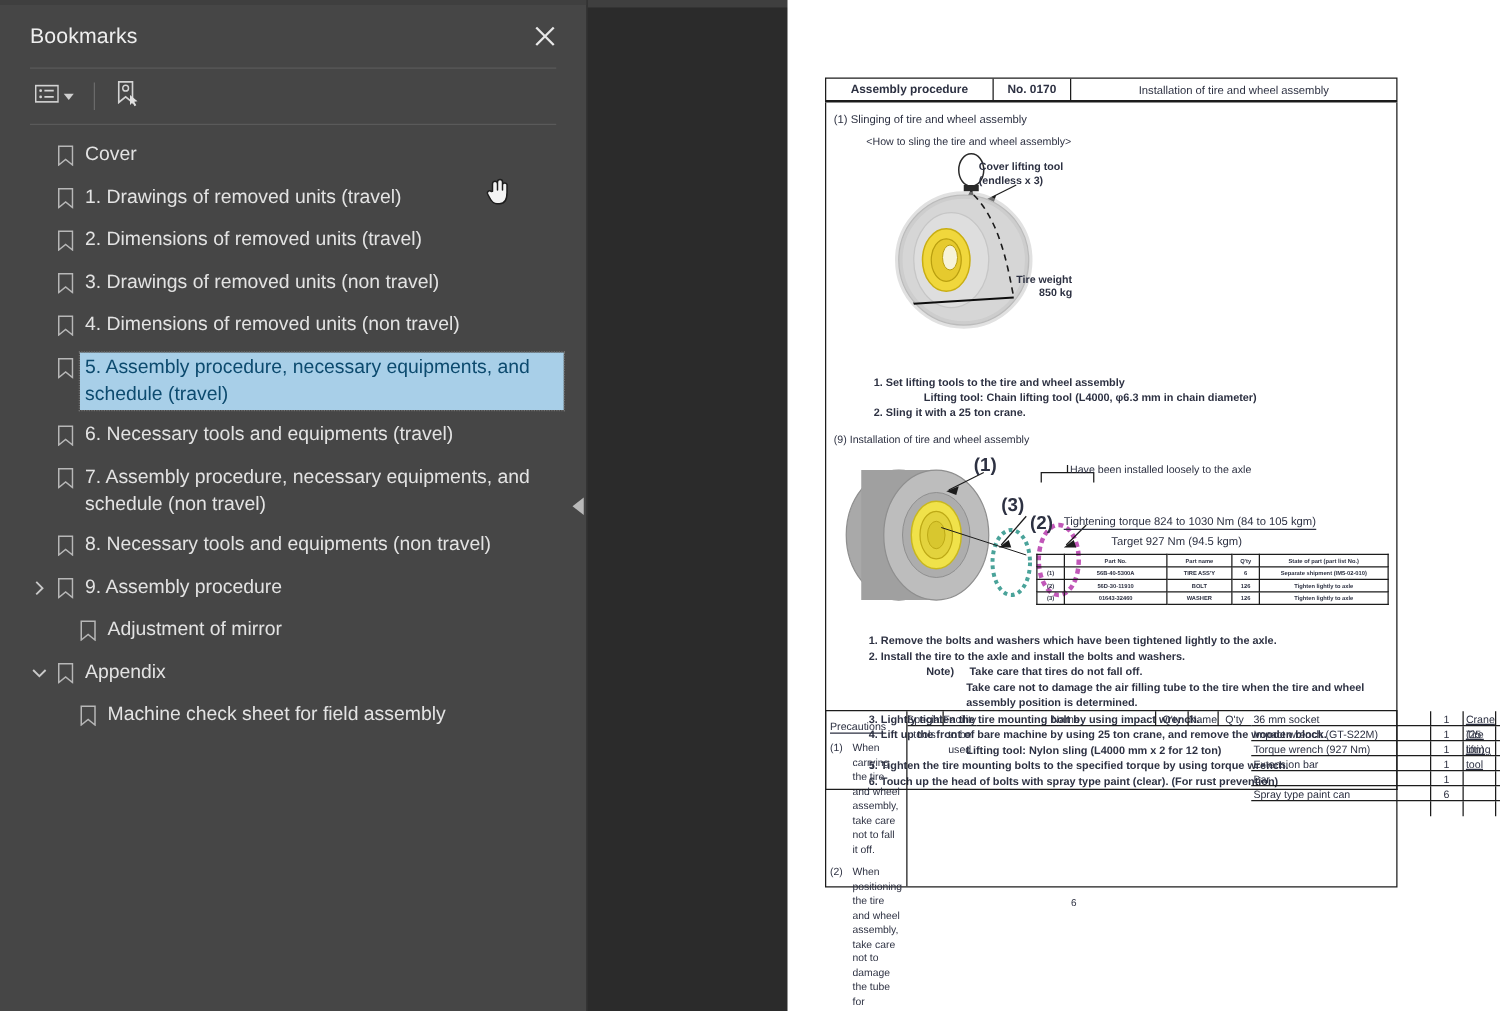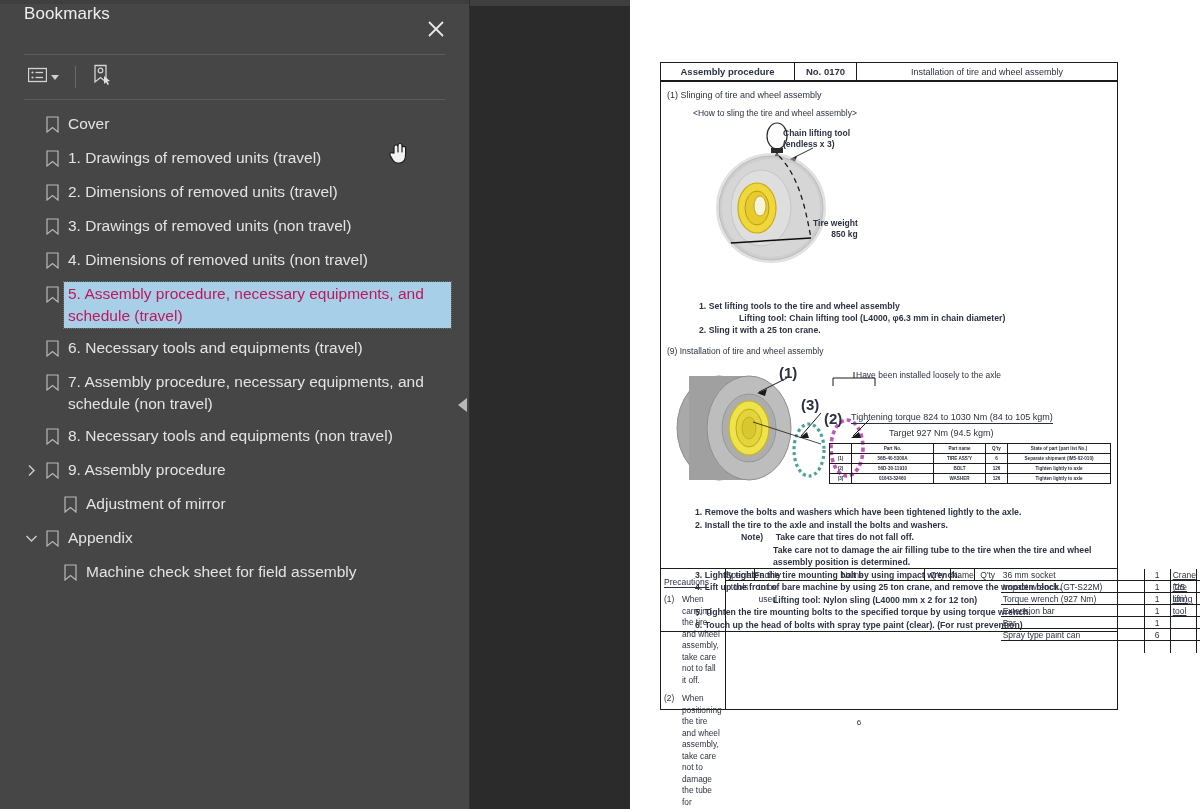--- a/index.html
+++ b/index.html
@@ -14,21 +14,21 @@
   
   .panel {
     width: 470px; height: 809px;
     background: #464646;
     border-right: 1px solid #2f2f2f;
     position: relative;
     display: flex; flex-direction: column;
   }
   .panel-top-strip { height: 4px; background: #3f3f3f; }
   .panel-header {
-    height: 50px; display: flex; align-items: flex-start;
+    height: 50px; display: flex; align-items: center;
     padding: 0 22px 0 24px; position: relative;
   }
   .panel-title {
     color: #eeeeee; font-size: 17px; letter-spacing: .1px;
   }
   .close-btn {
     position: absolute; right: 20px; top: 12px;
     width: 26px; height: 26px; cursor: pointer;
     display: flex; align-items: center; justify-content: center;
   }
@@ -62,21 +62,21 @@
     display: flex; align-items: center; justify-content: center;
     margin-right: 0px; cursor: pointer;
   }
   .twisty.empty { cursor: default; }
   .bm-mark { width: 24px; min-width: 24px; height: 24px; display: flex; align-items: center; justify-content: center; }
   .bm-label {
     color: #e3e3e3; font-size: 15.5px; line-height: 22px;
     padding: 1px 6px 1px 4px; max-width: 392px;
   }
   .bm-row.selected .bm-label {
-    background: #a8cfe8; color: #be185d;
+    background: #a8cfe8; color: #0c4a6e;
     outline: 1px dotted #6f6f6f; outline-offset: 0px;
   }
 
   .collapse-handle {
     position: absolute; right: -1px; top: 383px;
     width: 16px; height: 44px;
     display: flex; align-items: center; justify-content: center;
     cursor: pointer; z-index: 5;
   }
   .tri-left {
@@ -436,21 +436,21 @@
 
               <ellipse cx="96" cy="90" rx="19" ry="25" fill="#f0d73c" stroke="#c9ae12" stroke-width="1.2"></ellipse>
               <ellipse cx="96" cy="90" rx="12" ry="17" fill="#e6ca2e" stroke="#b99f10" stroke-width="1"></ellipse>
               <ellipse cx="99" cy="88" rx="6" ry="10" fill="#f7f3d8" stroke="#b99f10" stroke-width="0.8"></ellipse>
 
               <line x1="70" y1="125" x2="150" y2="120" stroke="#0d0d0d" stroke-width="1.6"></line>
               <path d="M118 38 C140 60 146 100 150 120" fill="none" stroke="#1b1b1b" stroke-width="1.3" stroke-dasharray="5,4"></path>
 
             </svg>
             <div class="chain-label">
-              <div>Chain lifting tool</div>
+              <div>Cover lifting tool</div>
               <div>(endless x 3)</div>
             </div>
             <div class="tire-weight">
               <div>Tire weight</div>
               <div style="text-align:right;">850 kg</div>
             </div>
           </div>
 
           <div class="steps-a">
             <div>1. Set lifting tools to the tire and wheel assembly</div>

